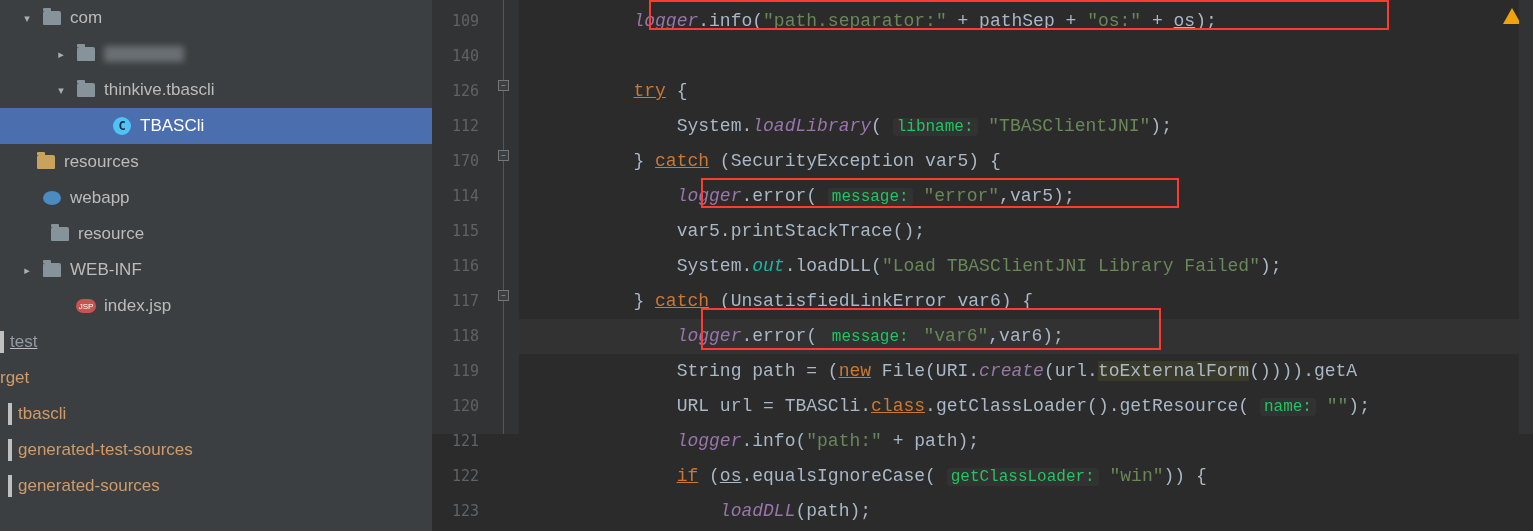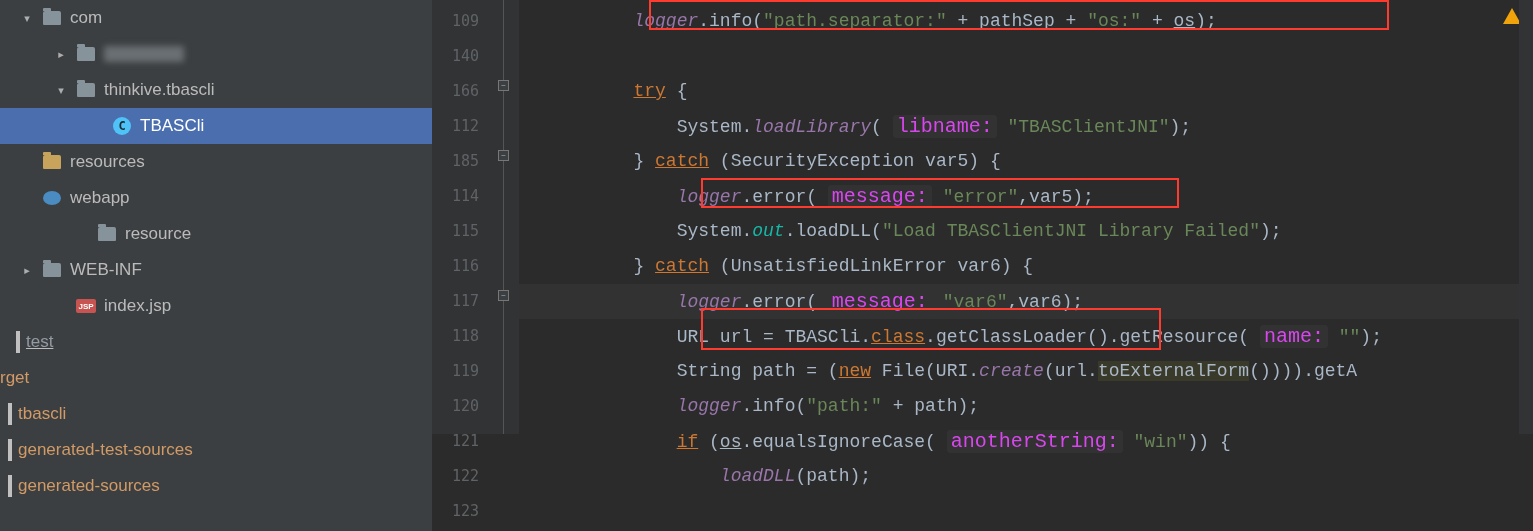--- a/index.html
+++ b/index.html
@@ -61,22 +61,22 @@
     width: 18px; height: 18px; border-radius: 50%;
     background: #4fc3f7;
     color: #1b2b34;
     font-family: monospace;
     font-weight: bold;
     font-size: 12px;
     display: flex; align-items: center; justify-content: center;
   }
   .jsp-ico {
     width: 20px; height: 14px; background: #c75450; color: #fff;
-    font-size: 8px; font-weight: bold;
-    display: flex; align-items: center; justify-content: center; border-radius: 2px;
+    font-size: 8px; font-weight: normal;
+    display: flex; align-items: center; justify-content: center; border-radius: 7px;
   }
   .blurred-label {
     display: inline-block;
     width: 80px;
     height: 16px;
     background: #6a6f73;
     filter: blur(3px);
     border-radius: 2px;
   }
   .excl-row {
@@ -157,26 +157,26 @@
     white-space: pre;
     padding-left: 28px;
     position: relative;
   }
   
   .kw   { color: #cc7832; text-decoration: underline; }
   .str  { color: #6a8759; }
   .ital { color: #9876aa; font-style: italic; }
   .static-field { color: #14b8a6; font-style: italic; }
   .hint {
-    color: #d946ef;
+    color: #22c55e;
     font-style: normal;
     background: #323232;
     padding: 0 4px;
     border-radius: 3px;
-    font-size: 20px;
+    font-size: 16px;
   }
   .bg-hl { background: #3a3a2a; }
 
   .red-box {
     position: absolute;
     border: 2px solid #ff3b30;
     pointer-events: none;
   }
   .warn-triangle {
     position: absolute;
@@ -223,37 +223,37 @@
     <span>thinkive.tbascli</span>
   </div>
 
   <div class="tree-row selected" style="padding-left:112px;">
     <span class="icon-slot">
         <span class="folder-class-c">C</span>
       </span>
     <span>TBASCli</span>
   </div>
 
+  <div class="tree-row" style="padding-left:12px;">
+    <span class="chevron chevron-hidden">▸</span>
+    <span class="icon-slot">
+        <span class="folder-ico folder-res"></span>
+      </span>
+    <span>resources</span>
+  </div>
+
   <div class="tree-row" style="padding-left:18px;">
     <span class="chevron chevron-hidden">▸</span>
     <span class="icon-slot">
-        <span class="folder-ico folder-res"></span>
-      </span>
-    <span>resources</span>
-  </div>
-
-  <div class="tree-row" style="padding-left:18px;">
-    <span class="chevron chevron-hidden">▸</span>
-    <span class="icon-slot">
         <span class="folder-web"></span>
       </span>
     <span>webapp</span>
   </div>
 
-  <div class="tree-row" style="padding-left:73px;text-align:right;">
+  <div class="tree-row" style="padding-left:26px;text-align:right;">
     <span class="chevron chevron-hidden">▸</span>
     <span class="icon-slot">
         <span class="folder-ico"></span>
       </span>
     <span>resource</span>
   </div>
 
   <div class="tree-row" style="padding-left:18px;">
     <span class="chevron">▸</span>
     <span class="icon-slot">
@@ -263,21 +263,21 @@
   </div>
 
   <div class="tree-row" style="padding-left:52px;">
     <span class="chevron chevron-hidden">▸</span>
     <span class="icon-slot">
         <span class="jsp-ico">JSP</span>
       </span>
     <span>index.jsp</span>
   </div>
 
-  <div class="tree-row" style="padding-left:16px;text-decoration:underline;">
+  <div class="tree-row" style="padding-left:0px;text-decoration:underline;">
     <span class="excl-bar"></span>
     <span class="excl-general">test</span>
   </div>
 
   <div class="excl-row" style="padding-left:0px;">
     <span class="excl-orange">rget</span>
   </div>
   <div class="excl-row">
     <span class="excl-bar"></span>
     <span class="excl-orange">tbascli</span>
@@ -290,23 +290,23 @@
     <span class="excl-bar"></span>
     <span class="excl-orange">generated-sources</span>
   </div>
 </div>
 
 <div class="editor-wrap">
 
   <div class="gutter-lines">
     <div>109</div>
     <div>140</div>
-    <div>166</div>
+    <div>126</div>
     <div>112</div>
-    <div>185</div>
+    <div>170</div>
     <div>114</div>
     <div>115</div>
     <div>116</div>
     <div>117</div>
     <div>118</div>
     <div>119</div>
     <div>120</div>
     <div>121</div>
     <div>122</div>
     <div>123</div>
@@ -326,34 +326,35 @@
     <div class="code-row"></div>
 
     <div class="code-row">        <span class="kw">try</span><span> {</span></div>
 
     <div class="code-row">        <span>    System.</span><span class="ital">loadLibrary</span><span>( </span><span class="hint">libname:</span><span class="str"> "TBASClientJNI"</span><span>);</span></div>
 
     <div class="code-row">        <span>} </span><span class="kw">catch</span><span> (SecurityException var5) {</span></div>
 
     <div class="code-row">            <span class="ital">logger</span><span>.error( </span><span class="hint">message:</span><span class="str"> "error"</span><span>,var5);</span></div>
 
+    <div class="code-row">        <span>    var5.printStackTrace();</span></div>
 
     <div class="code-row">        <span>    System.</span><span class="static-field">out</span><span>.loadDLL(</span><span class="str">"Load TBASClientJNI Library Failed"</span><span>);</span></div>
 
     <div class="code-row">        <span>} </span><span class="kw">catch</span><span> (UnsatisfiedLinkError var6) {</span></div>
 
     <div class="code-row" style="background:#323232;">            <span class="ital">logger</span><span>.error( </span><span class="hint">message:</span><span class="str"> "var6"</span><span>,var6);</span></div>
 
+    <div class="code-row">        <span>    String path = (</span><span class="kw">new</span><span> File(URI.</span><span class="ital">create</span><span>(url.</span><span class="bg-hl">toExternalForm</span><span>()))).getA</span></div>
+
     <div class="code-row">        <span>    URL url = TBASCli.</span><span class="kw">class</span><span>.getClassLoader().getResource( </span><span class="hint">name:</span><span class="str"> ""</span><span>);</span></div>
 
-    <div class="code-row">        <span>    String path = (</span><span class="kw">new</span><span> File(URI.</span><span class="ital">create</span><span>(url.</span><span class="bg-hl">toExternalForm</span><span>()))).getA</span></div>
-
     <div class="code-row">            <span class="ital">logger</span><span>.info(</span><span class="str">"path:"</span><span> + path);</span></div>
 
-    <div class="code-row">            <span class="kw">if</span><span> (</span><span style="text-decoration:underline;">os</span><span>.equalsIgnoreCase( </span><span class="hint">anotherString:</span><span class="str"> "win"</span><span>)) {</span></div>
+    <div class="code-row">            <span class="kw">if</span><span> (</span><span style="text-decoration:underline;">os</span><span>.equalsIgnoreCase( </span><span class="hint">getClassLoader:</span><span class="str"> "win"</span><span>)) {</span></div>
 
     <div class="code-row">                <span class="ital">loadDLL</span><span>(path);</span></div>
 
     <div class="red-box" style="left:130px; top:0px; width:740px; height:30px;"></div>
     <div class="red-box" style="left:182px; top:178px; width:478px; height:30px;"></div>
     <div class="red-box" style="left:182px; top:308px; width:460px; height:42px;"></div>
 
     <div class="warn-triangle"></div>
     <div class="right-strip"></div>
   </div>

